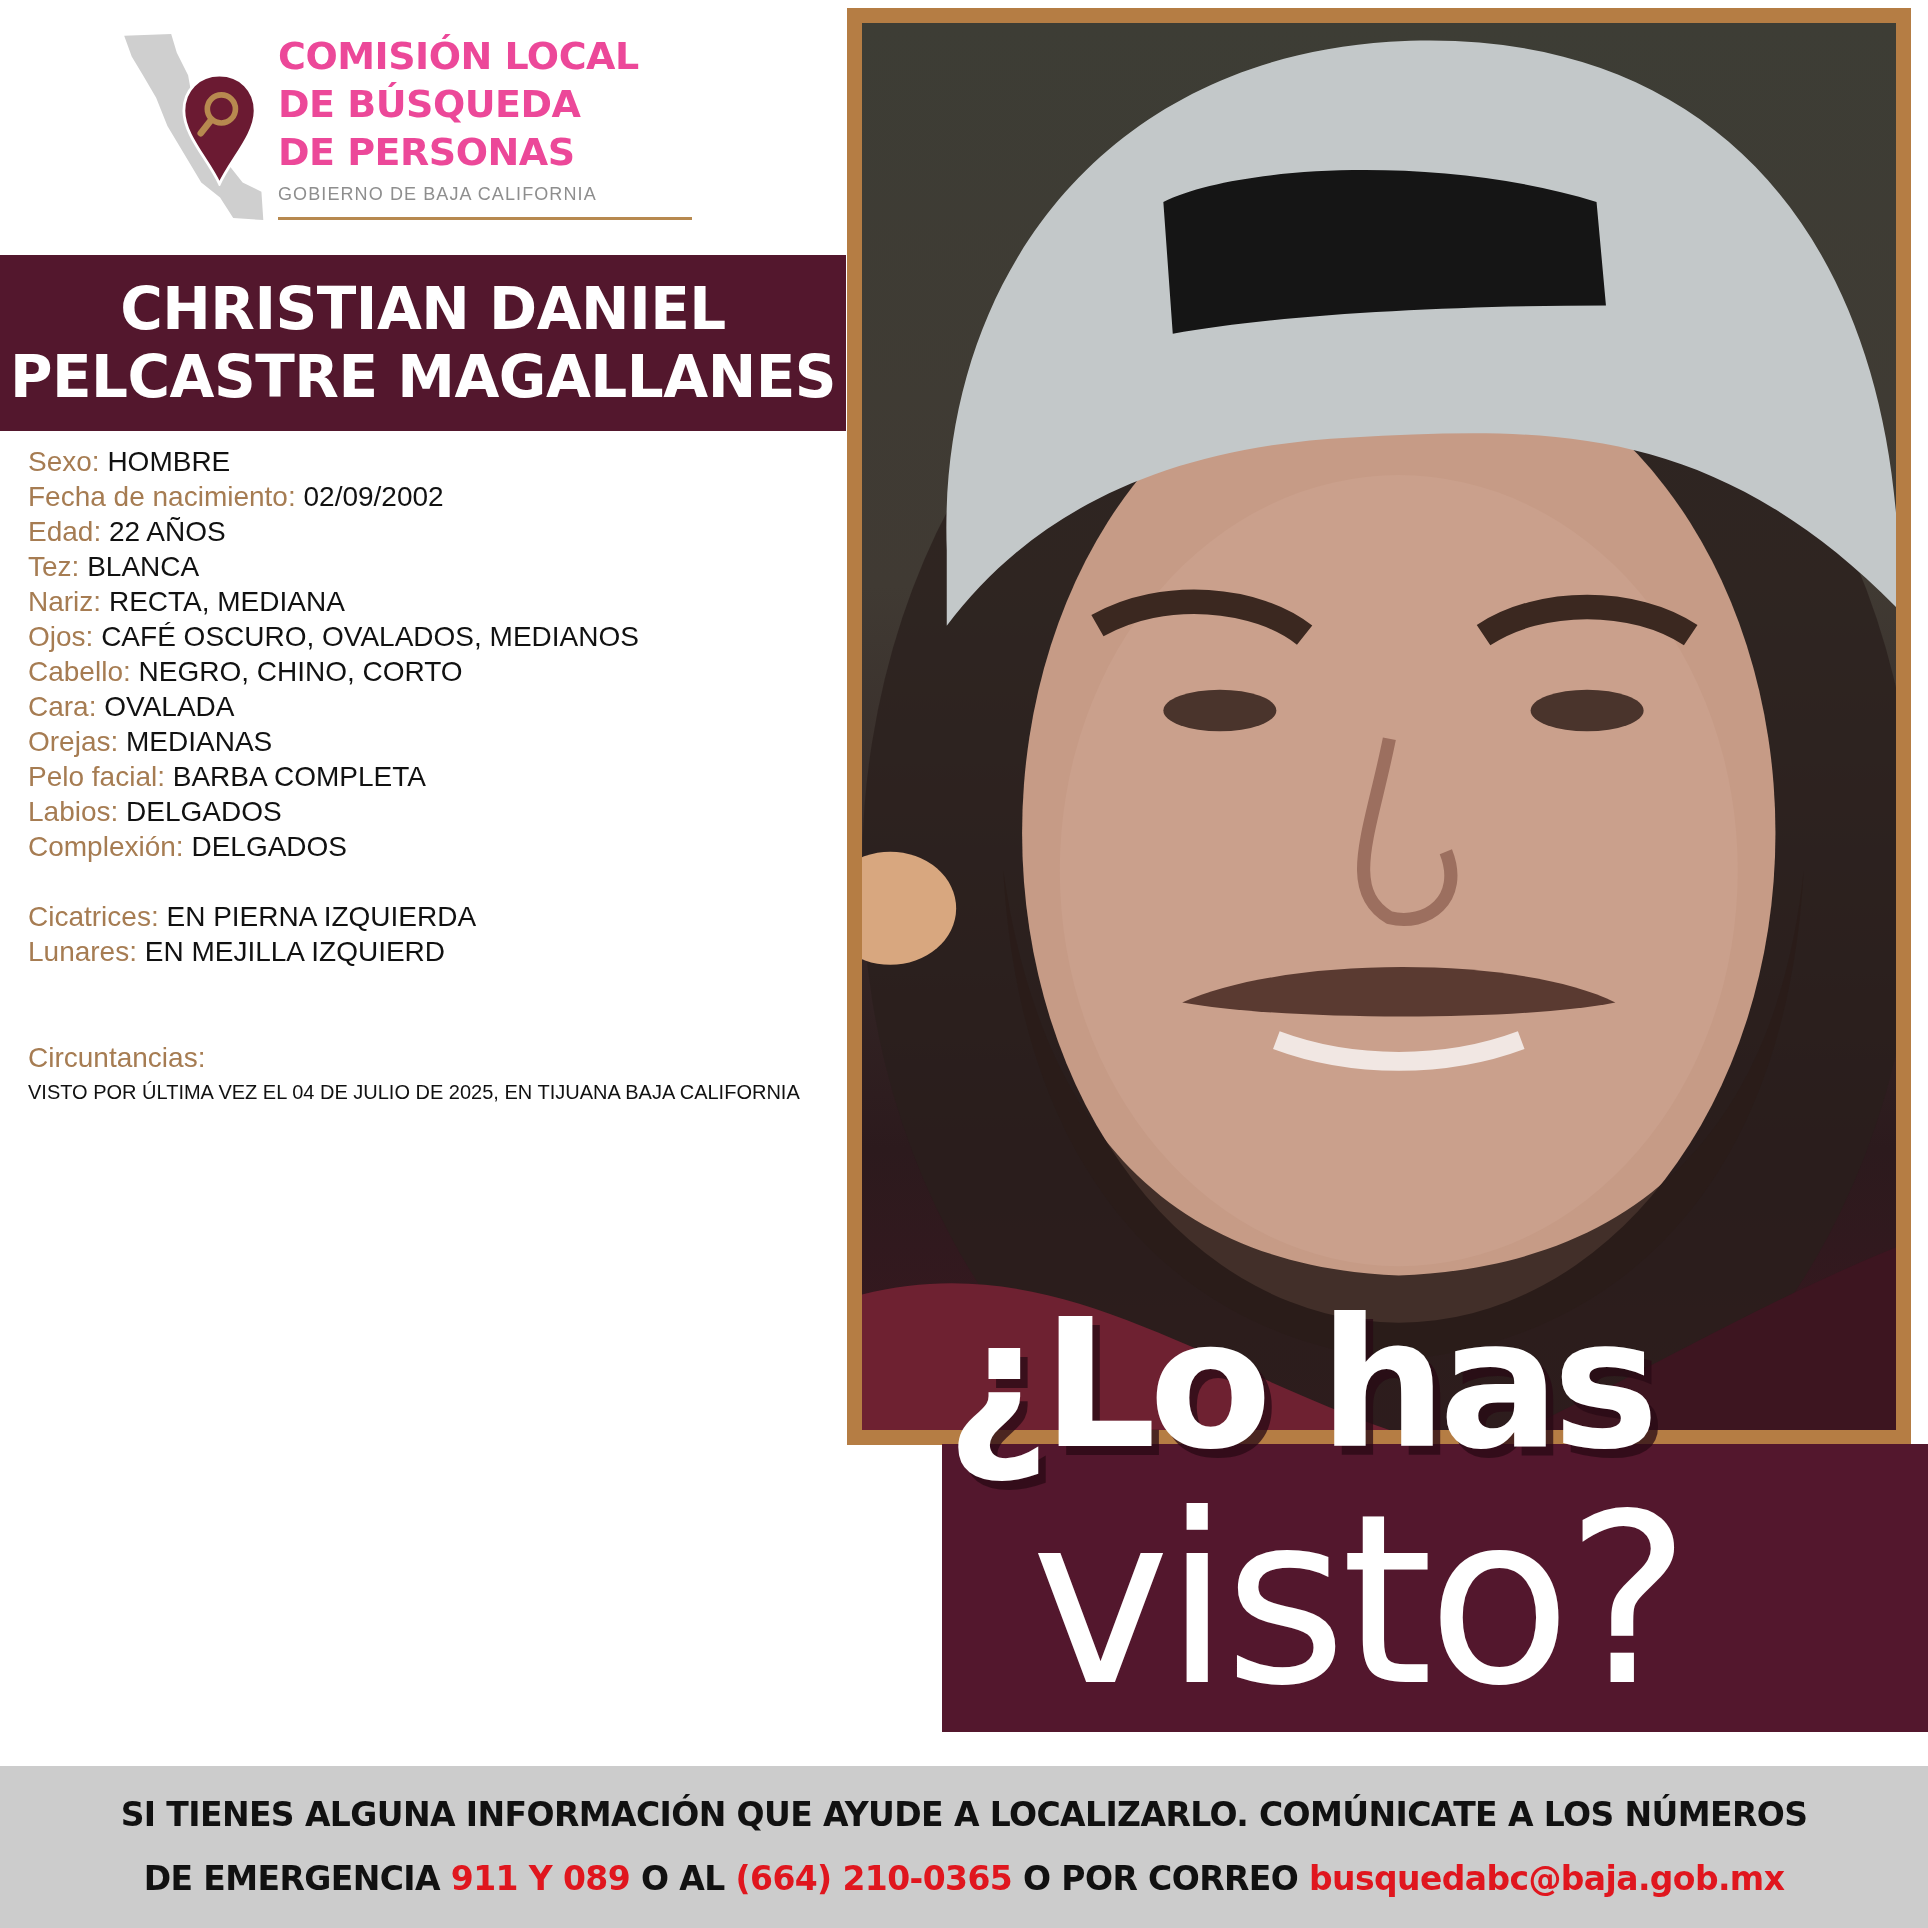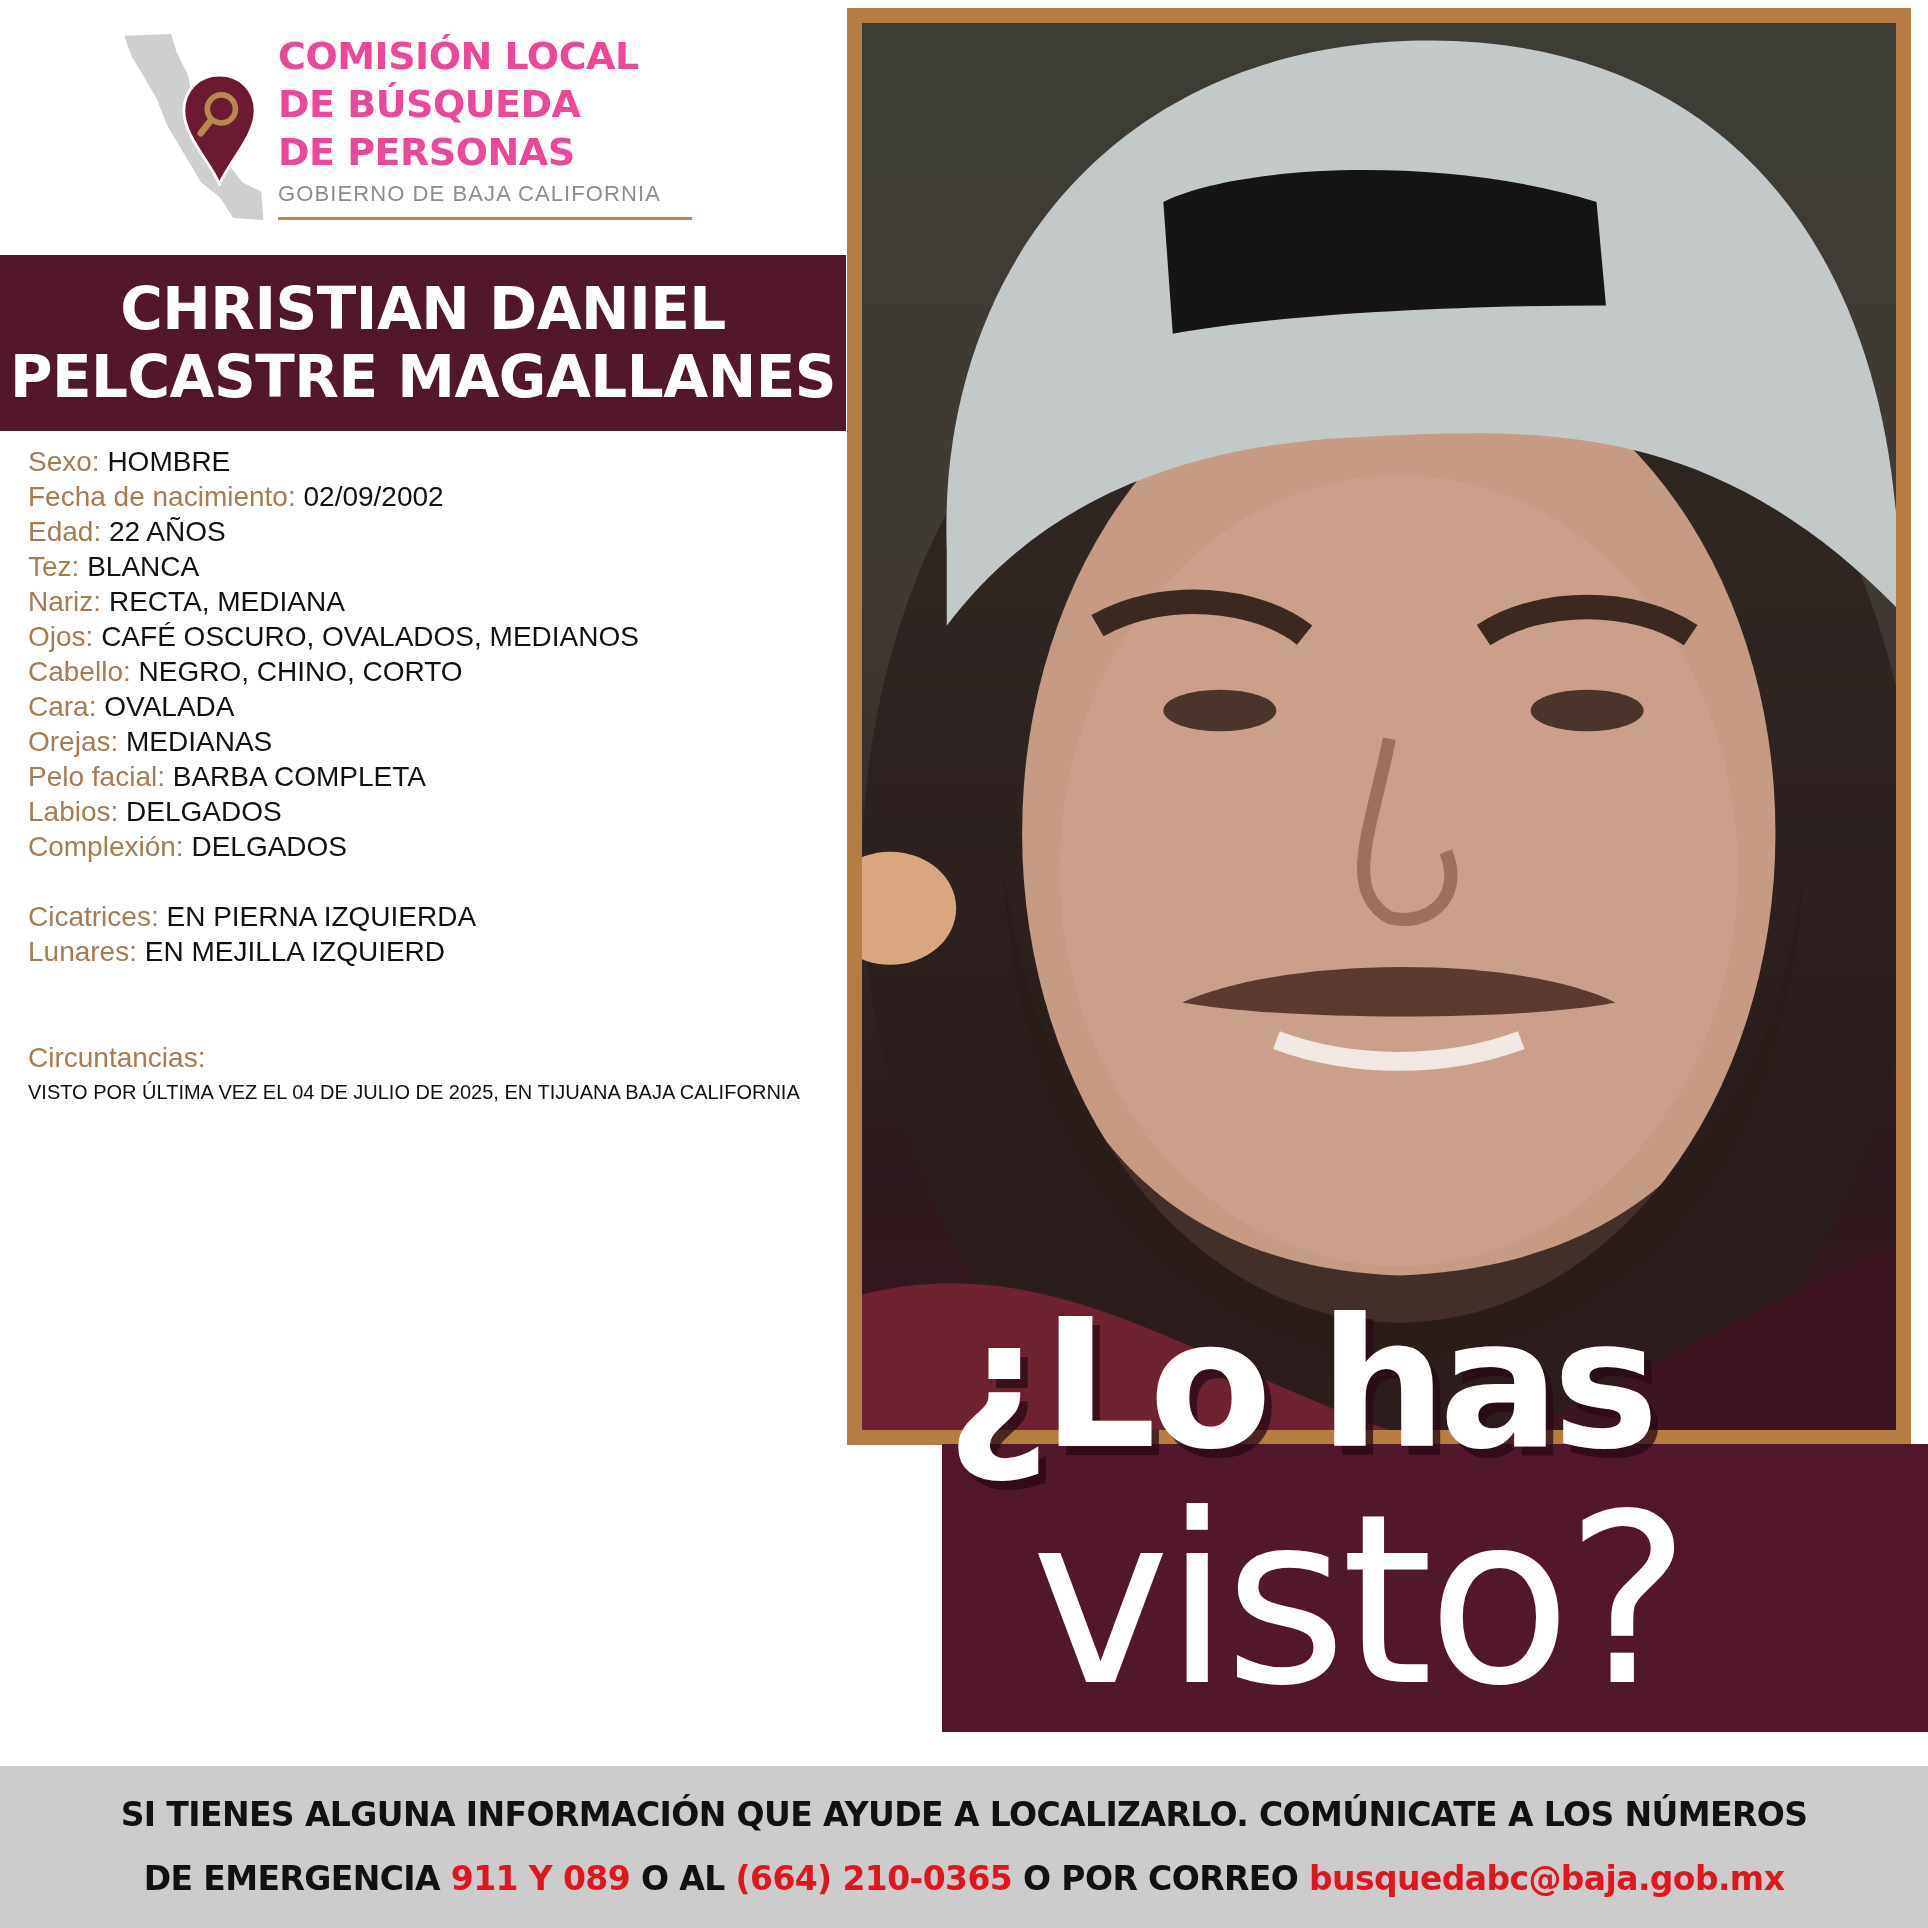--- a/index.html
+++ b/index.html
@@ -12,21 +12,21 @@
   .logo { position:absolute; left:122px; top:32px; width:584px; height:198px; }
   .logo-map { position:absolute; left:0; top:0; width:151px; height:188px; }
   .logo-pin { position:absolute; left:60px; top:41px; width:75px; height:113px; }
   .logo-text { position:absolute; left:156px; top:0; width:433px; }
   .logo-line {
     font-family:"DejaVu Sans", sans-serif; font-weight:bold;
     color:#ec4899; font-size:38px; line-height:48px; letter-spacing:-0.5px;
     white-space:nowrap;
   }
   .logo-sub {
-    color:#8e8e8e; font-size:22px; line-height:28px; letter-spacing:1.1px;
+    color:#8e8e8e; font-size:18px; line-height:28px; letter-spacing:1.1px;
     margin-top:3.8px; white-space:nowrap;
   }
   .logo-rule { height:2.8px; background:#b7894f; width:414px; margin-top:9.4px; }
 
   
   .name-band {
     position:absolute; left:0; top:255px; width:846px; height:176px;
     background:#53172d; color:#fff;
     display:flex; flex-direction:column; justify-content:center; align-items:center;
   }

